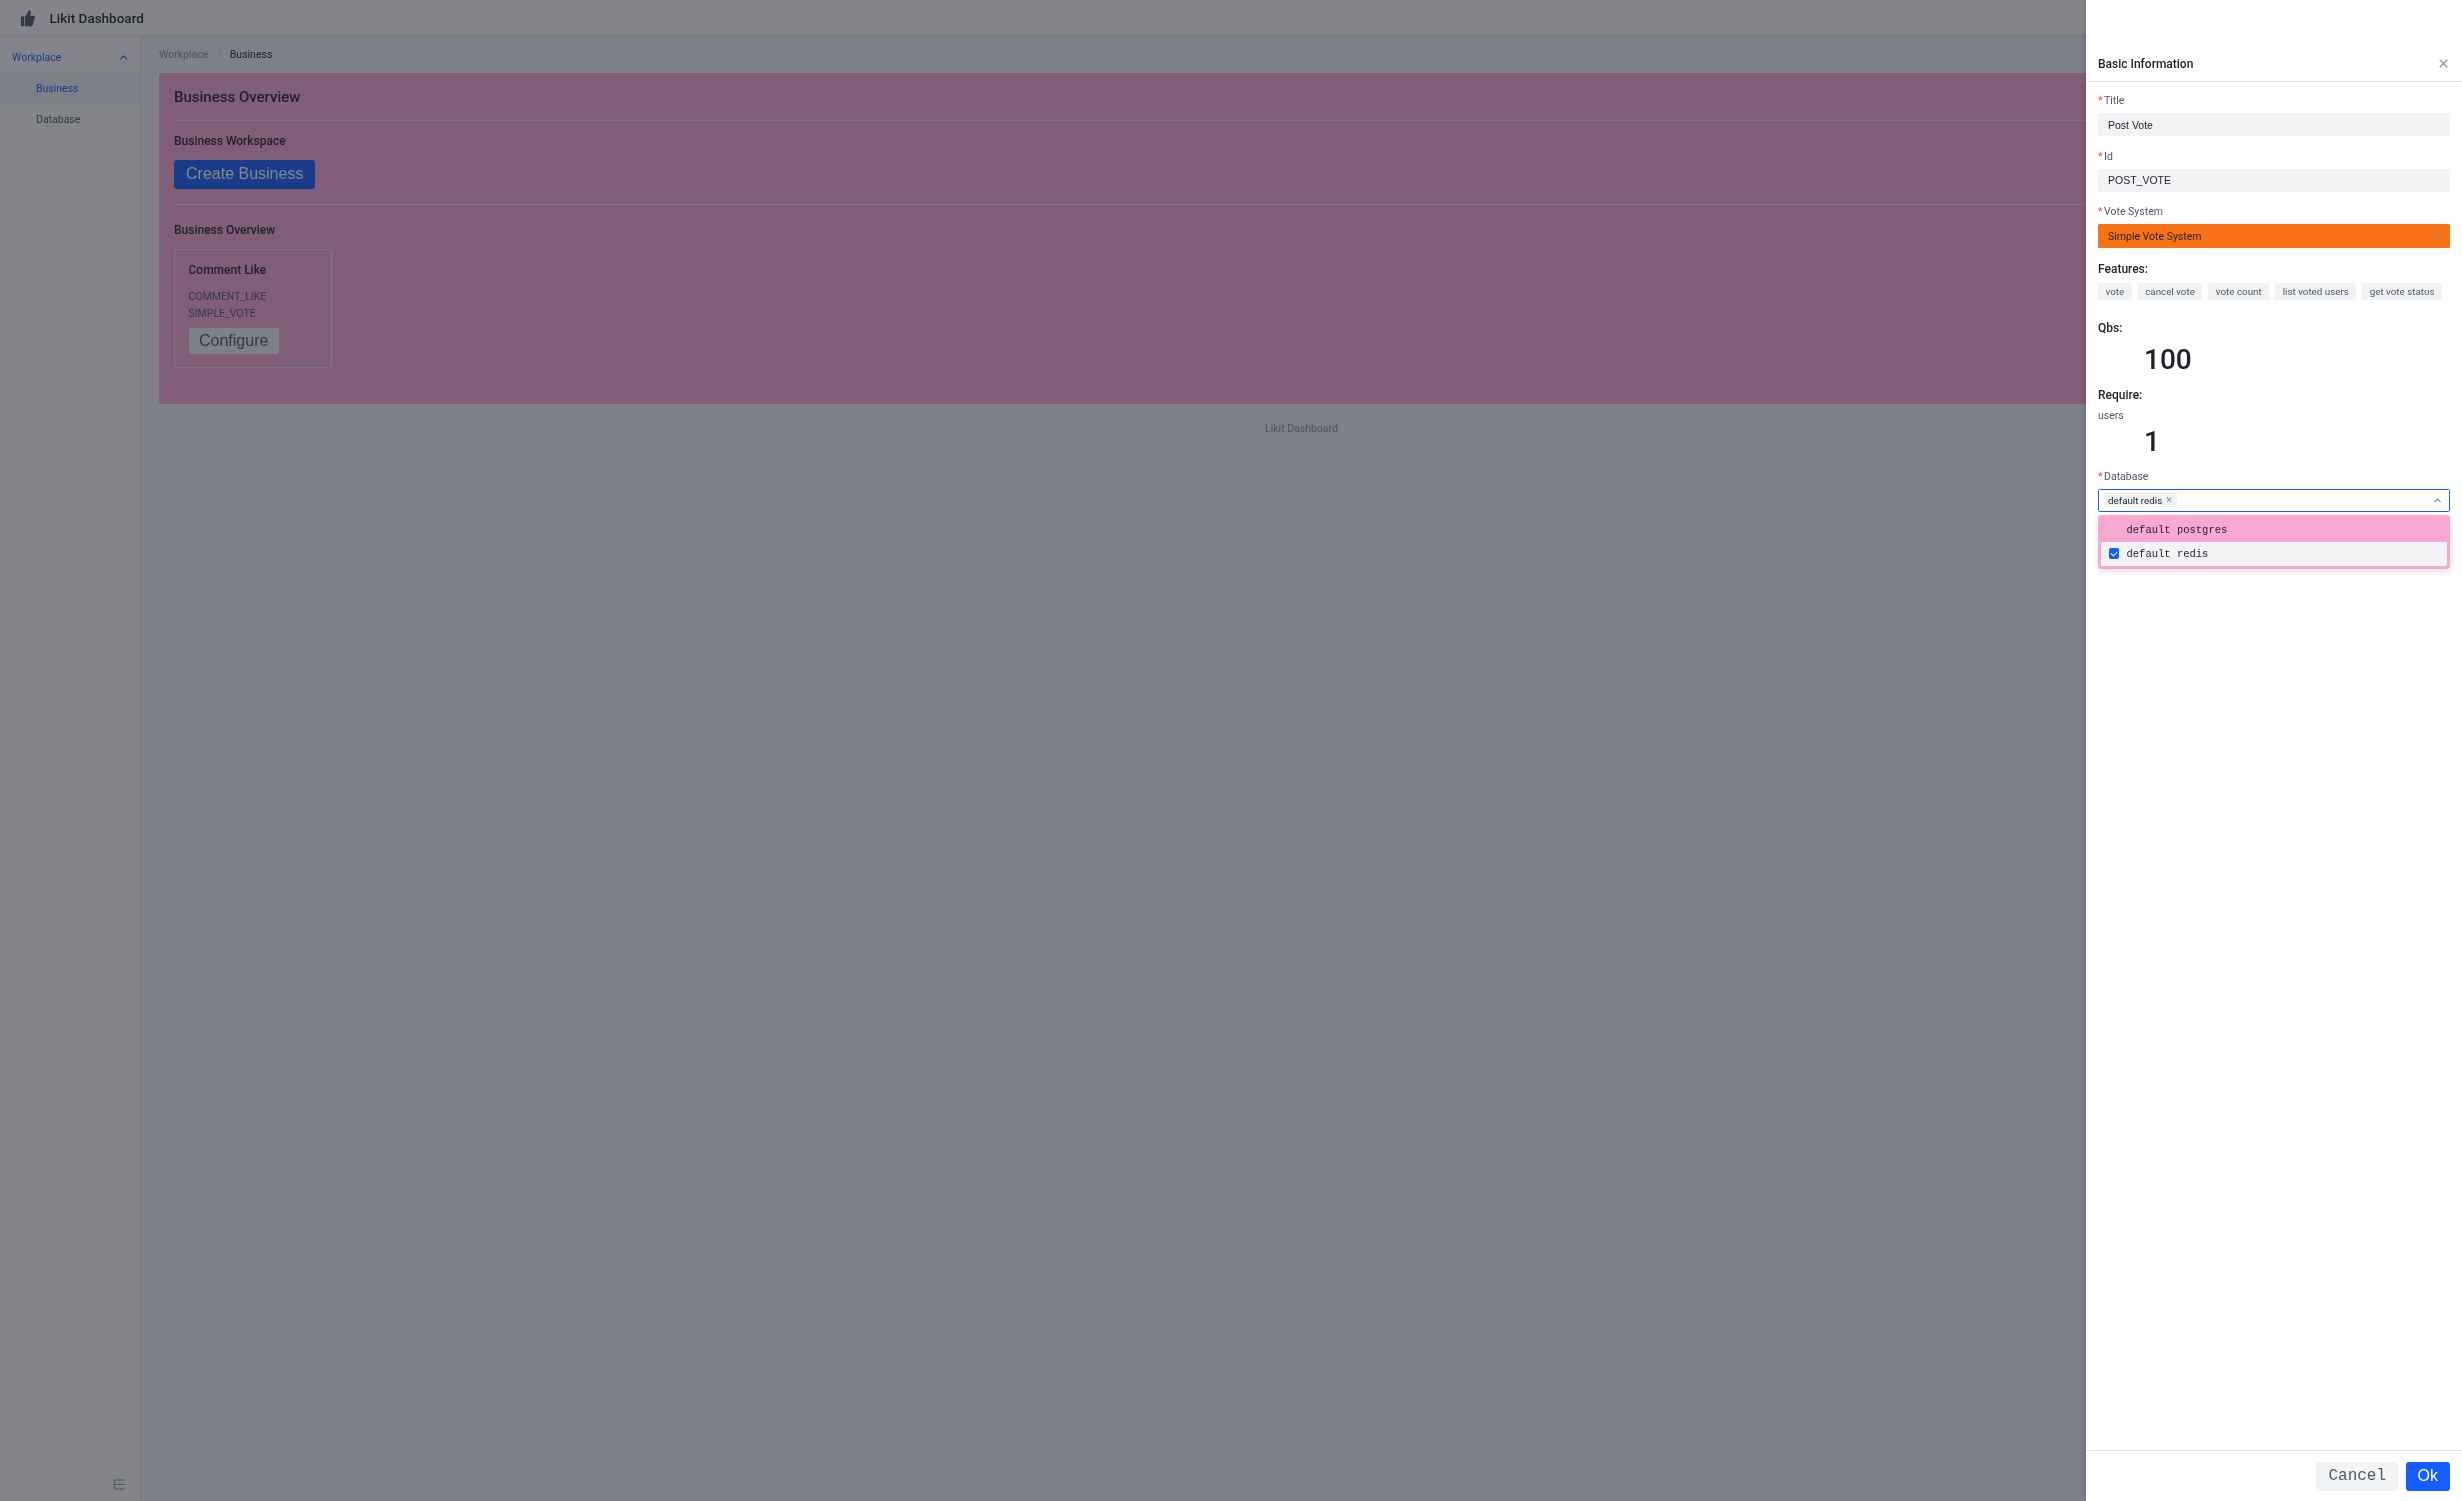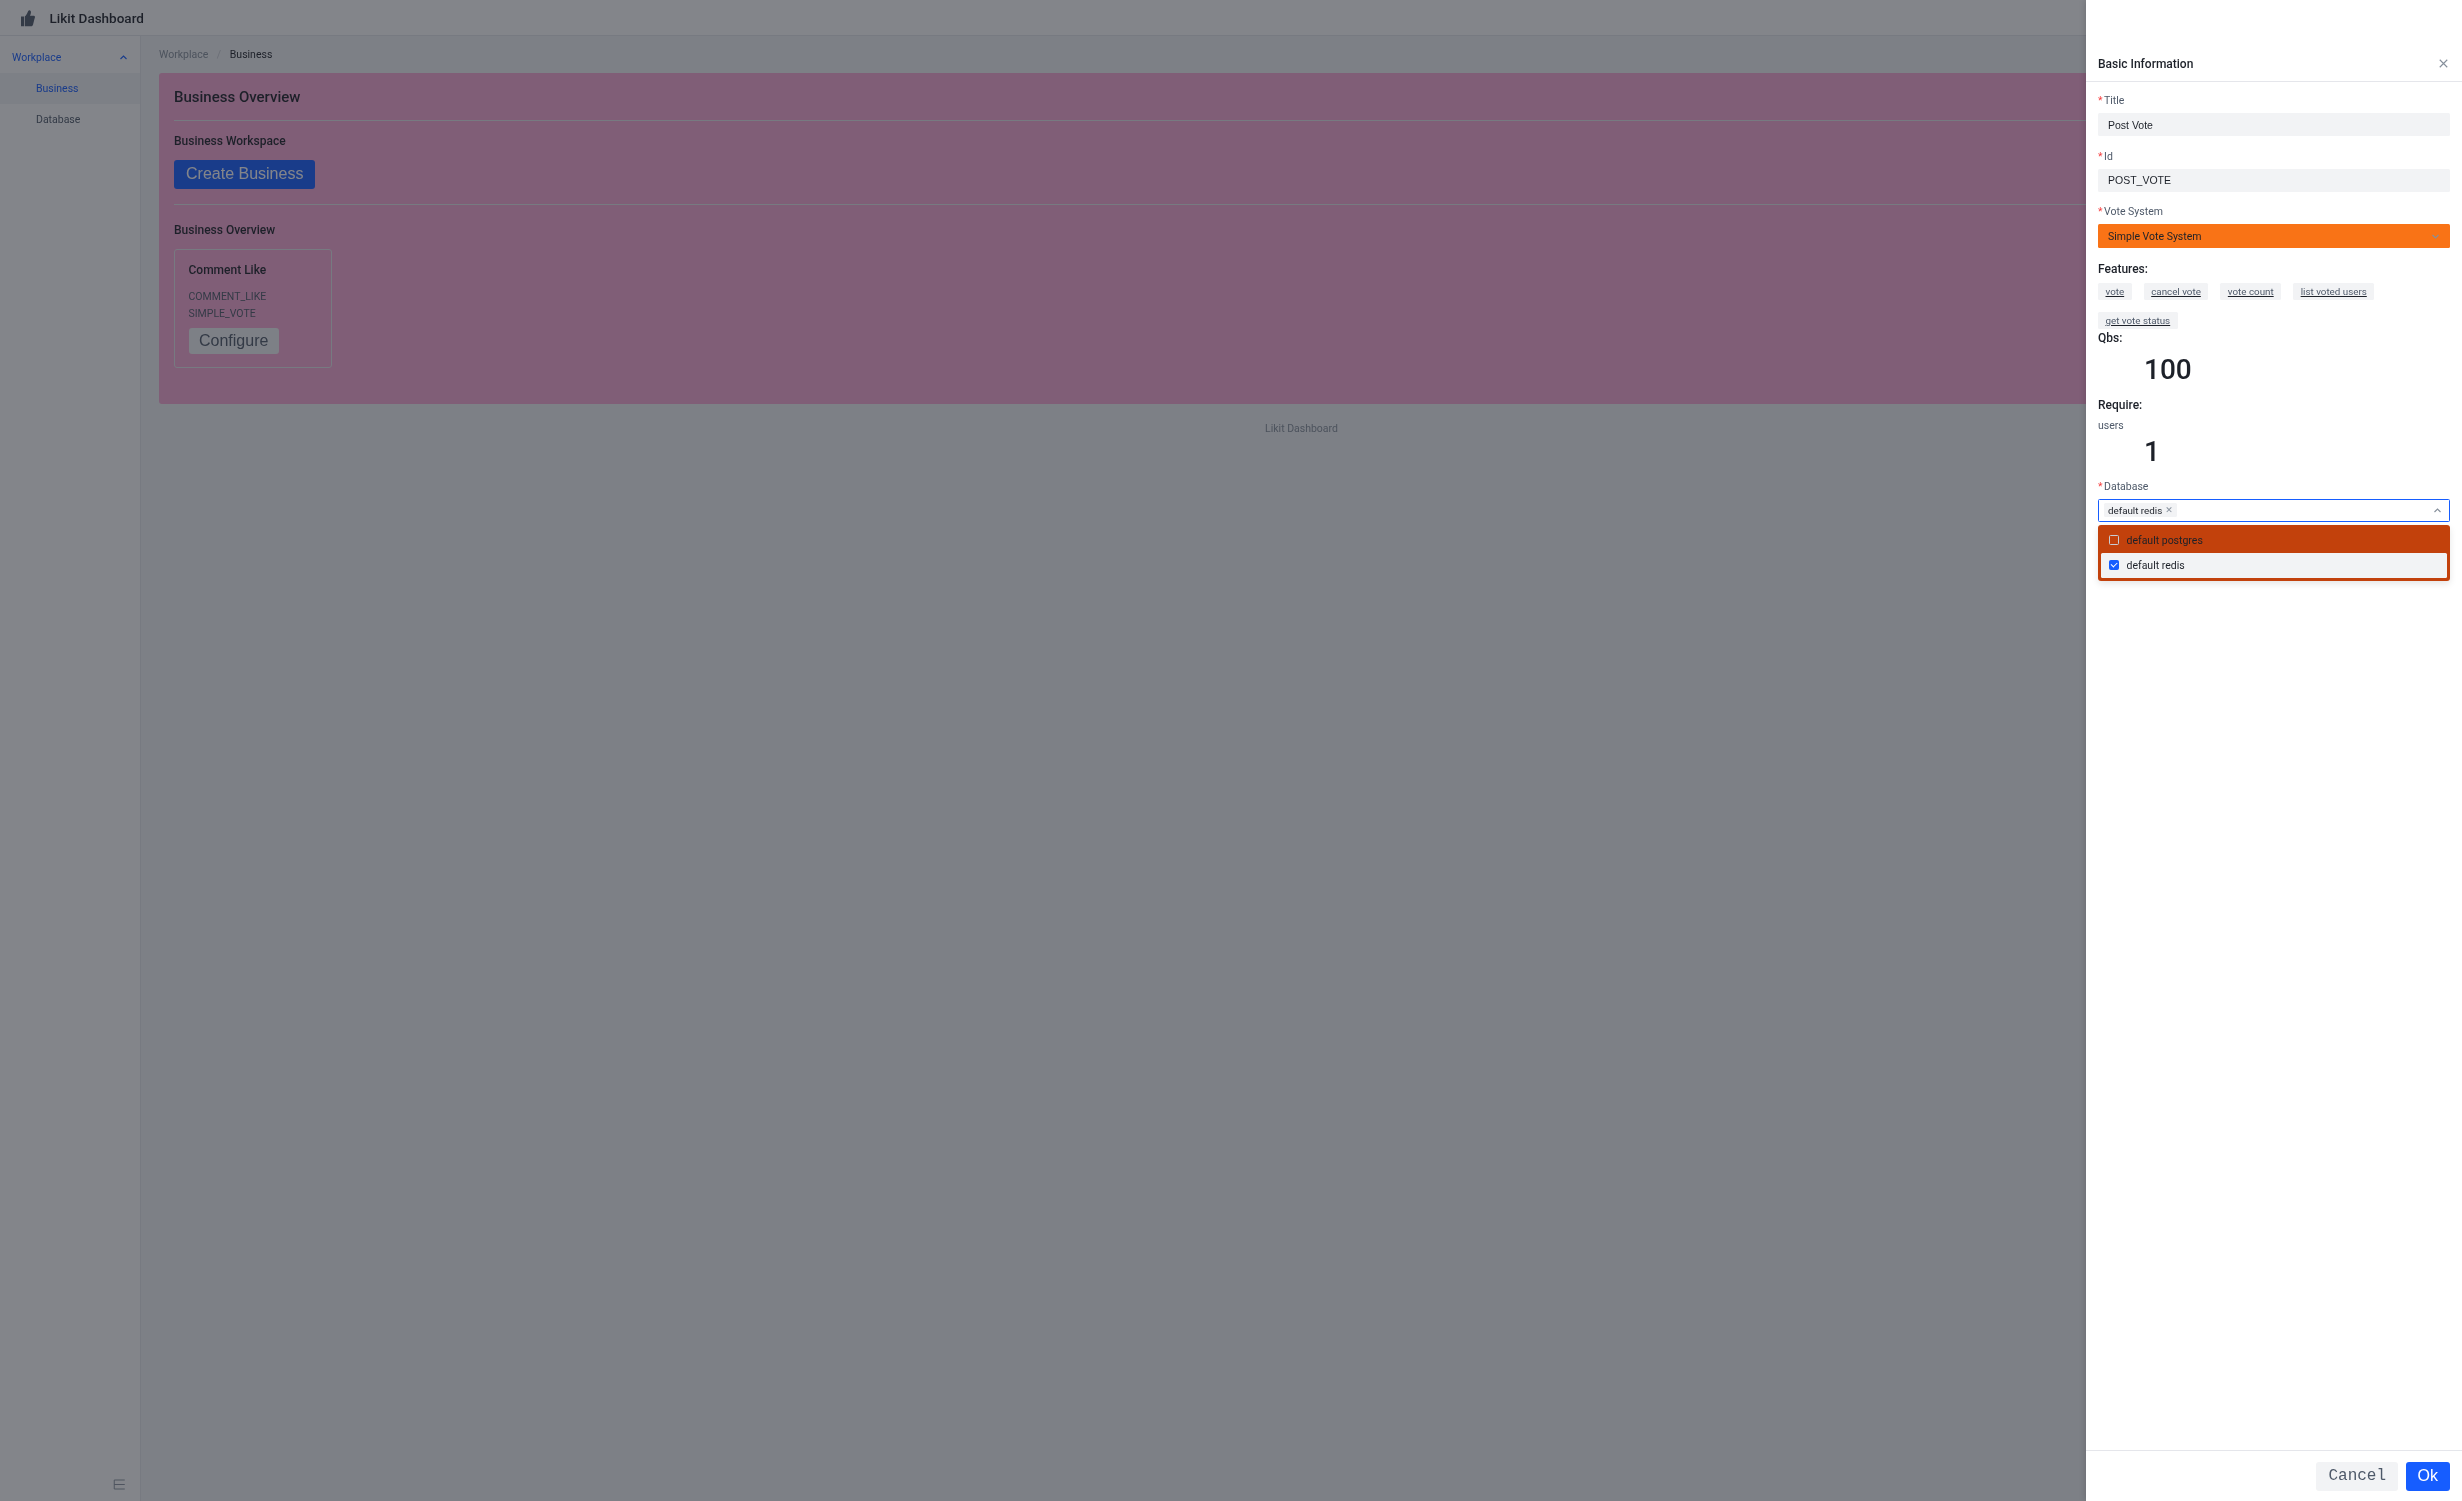--- a/index.html
+++ b/index.html
@@ -56,31 +56,31 @@
     .btn-default { background: #f2f3f5; color: #4e5969; font-family: Liberation Mono, monospace; }
     
     .form-item { margin-bottom: 13.5px; }
     .form-label { display: block; font-size: 10.5px; color: #4e5969; margin-bottom: 6px; }
     .form-label .req { color: #f53f3f; margin-right: 1.5px; }
     .form-input { width: 100%; padding: 4.5px 9px; border: 0.8px solid transparent; background: #f2f3f5; border-radius: 1.5px; font-size: 10.5px; color: #1d2129; }
     .form-select { width: 100%; padding: 4.5px 9px; border: 0.8px solid transparent; background: #f97316; border-radius: 1.5px; font-size: 10.5px; color: #1d2129; display: flex; align-items: center; justify-content: space-between; cursor: pointer; }
     .form-select .chev { color: #86909c; }
     
     .subhead { font-size: 12px; font-weight: 500; margin-bottom: 7.5px; }
-    .tag-row { display: flex; flex-wrap: wrap; gap: 12px; margin-bottom: 2px; text-decoration: underline; }
+    .tag-row { display: flex; flex-wrap: wrap; gap: 6px; margin-bottom: 21px; }
     .tag { background: #f2f3f5; padding: 3px 7.5px; border-radius: 1.5px; font-size: 9.8px; color: #4e5969; }
     .big-num { font-size: 28px; font-weight: 500; margin-bottom: 12px; margin-left: 46px; }
     .req-label { font-size: 10.5px; color: #4e5969; margin-bottom: 3px; }
     
     .multi-select { width: 100%; border: 0.8px solid #165dff; background: #fff; border-radius: 1.5px; padding: 2.3px 21px 2.3px 4.5px; display: flex; align-items: center; position: relative; cursor: pointer; min-height: 22.6px; }
     .multi-tag { background: #f2f3f5; padding: 1.5px 4.5px; border-radius: 1.5px; font-size: 9.8px; display: inline-flex; align-items: center; gap: 3px; }
     .multi-tag .x { color: #86909c; cursor: pointer; font-size: 9px; }
     .multi-select .chev-up { position: absolute; right: 7.5px; color: #86909c; }
     
-    .dropdown { margin-top: 3px; background: #c2410c; border-radius: 3px; box-shadow: 0 3px 7.5px rgba(0,0,0,0.1); padding: 3px; }
+    .dropdown { margin-top: 3px; background: #f9a8d4; border-radius: 3px; box-shadow: 0 3px 7.5px rgba(0,0,0,0.1); padding: 3px; font-family: Liberation Mono, monospace; }
     .dropdown-item { padding: 6px 7.5px; display: flex; align-items: center; gap: 7.5px; cursor: pointer; border-radius: 1.5px; }
     .dropdown-item.highlighted { background: #f2f3f5; }
     .checkbox { width: 10.5px; height: 10.5px; border: 0.8px solid #c9cdd4; border-radius: 1.5px; display: inline-flex; align-items: center; justify-content: center; }
     .checkbox.checked { background: #165dff; border-color: #165dff; }
     .checkbox.checked::after { content: ''; width: 3px; height: 5.3px; border: solid #fff; border-width: 0 1.5px 1.5px 0; transform: rotate(45deg); margin-top: -1.5px; }
   </style>
 </head>
 <body>
 
 <div class="header">

